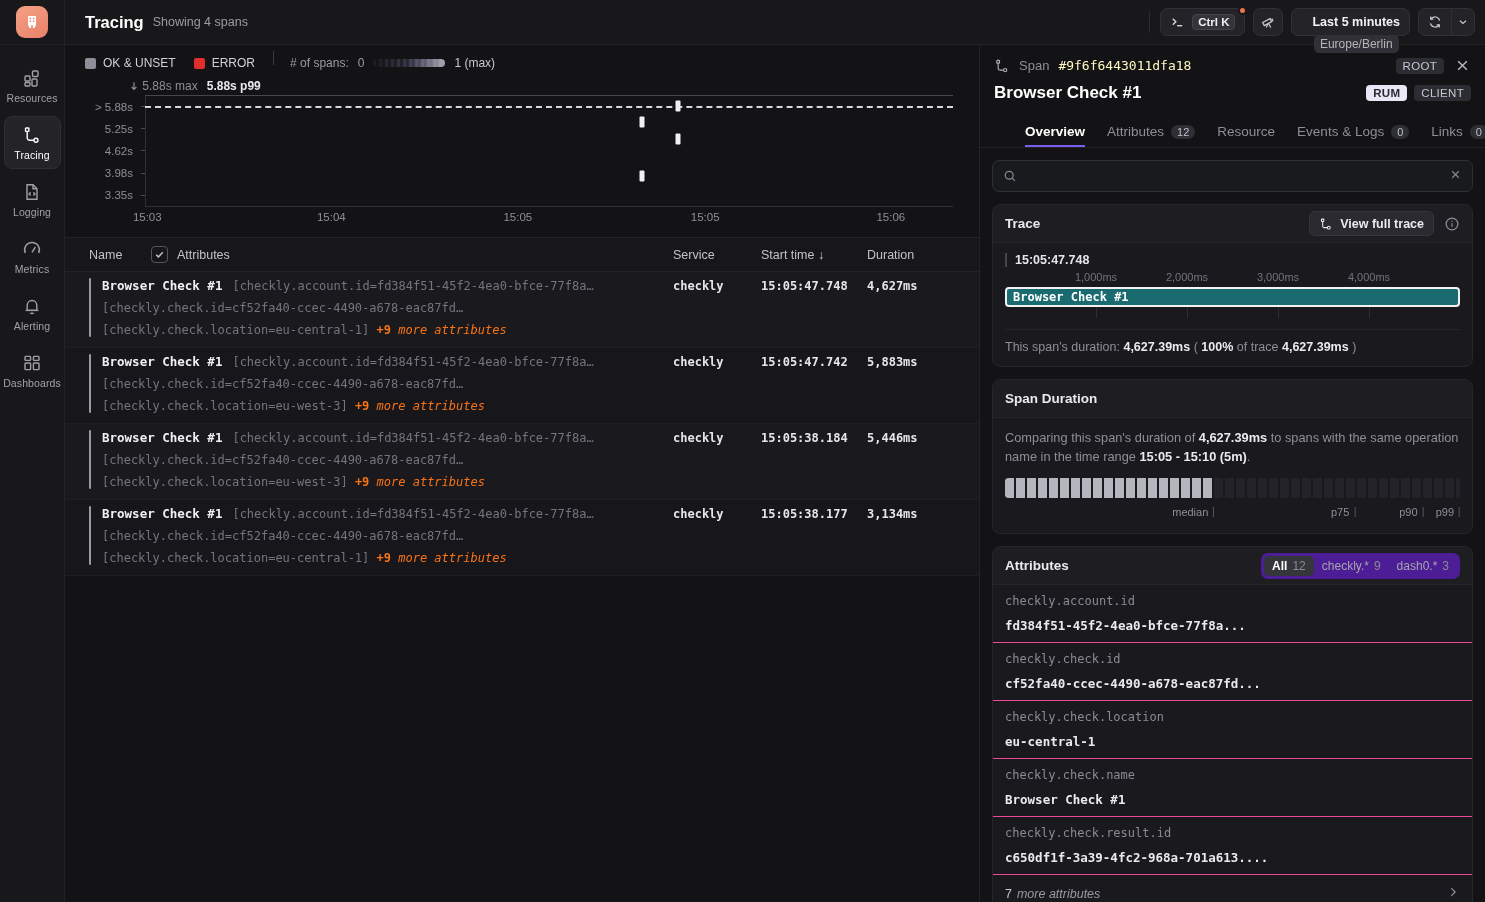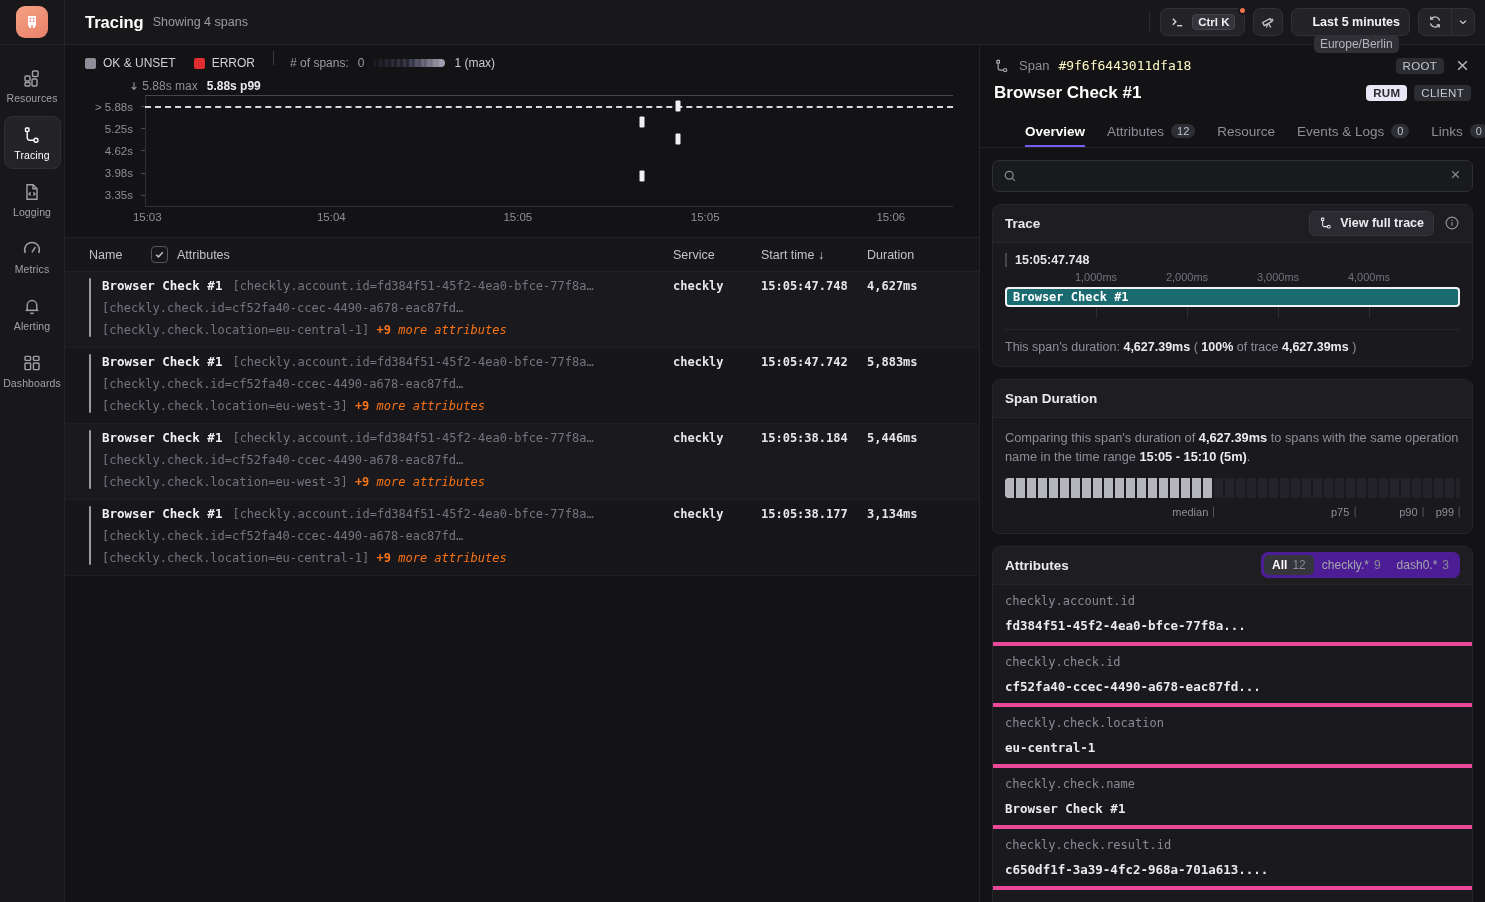--- a/index.html
+++ b/index.html
@@ -196,21 +196,21 @@
   .sd-fill { position:absolute; left:0; top:0; bottom:0;
              background: repeating-linear-gradient(90deg,#b5b5bd 0 9px, #1a1a1e 9px 11px); border-radius:3px;}
   .sd-marks { position:relative; height:15px; margin-top:8px;}
   .sd-mark { position:absolute; font-size:11px; color:#8e8e98; white-space:nowrap; transform:translateX(-100%);}
   .sd-mark i { display:inline-block; width:1px; height:10px; background:#55555e; margin-left:5px; vertical-align:-1px;}
 
   .at-tabs { margin-left:auto; display:flex; align-items:center; background:#4c1d95; border-radius:7px; padding:3px;}
   .at-tab { display:flex; align-items:center; gap:5px; font-size:12px; color:#a6a6ae; padding:3px 8px; border-radius:5px; cursor:pointer;}
   .at-tab.active { background:#35353c; color:#fff; font-weight:700;}
   .at-tab em { font-style:normal; color:#8a8a94; font-weight:400;}
-  .attr-row { padding: 9px 12px; border-bottom:4px solid #ec4899;}
+  .attr-row { padding: 9px 12px; border-bottom:1px solid #ec4899;}
   .attr-k { font-family:"DejaVu Sans Mono", monospace; font-size:12px; color:#8a8a94;}
   .attr-v { font-family:"DejaVu Sans Mono", monospace; font-size:12.5px; font-weight:700; color:#eaeaee; margin-top:10px;}
   .attr-more { display:flex; align-items:center; padding: 10px 12px; font-size:12.5px; color:#9a9aa2; cursor:pointer;}
   .attr-more .n { color:#c6c6ce; margin-right:5px;}
   .attr-more em { font-style:italic; }
   .attr-more .chev { margin-left:auto; color:#8a8a94;}
 </style>
 </head>
 <body>
 

